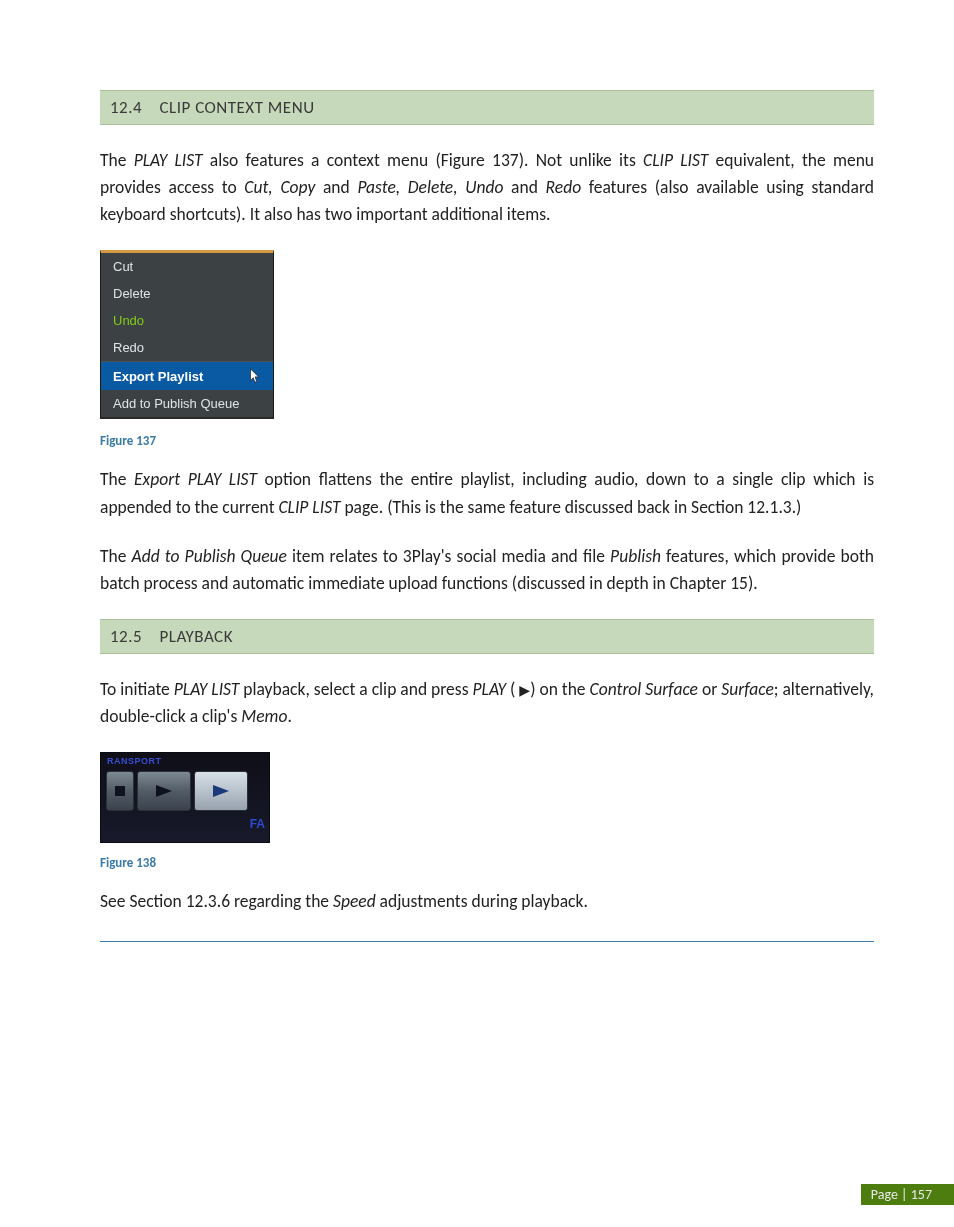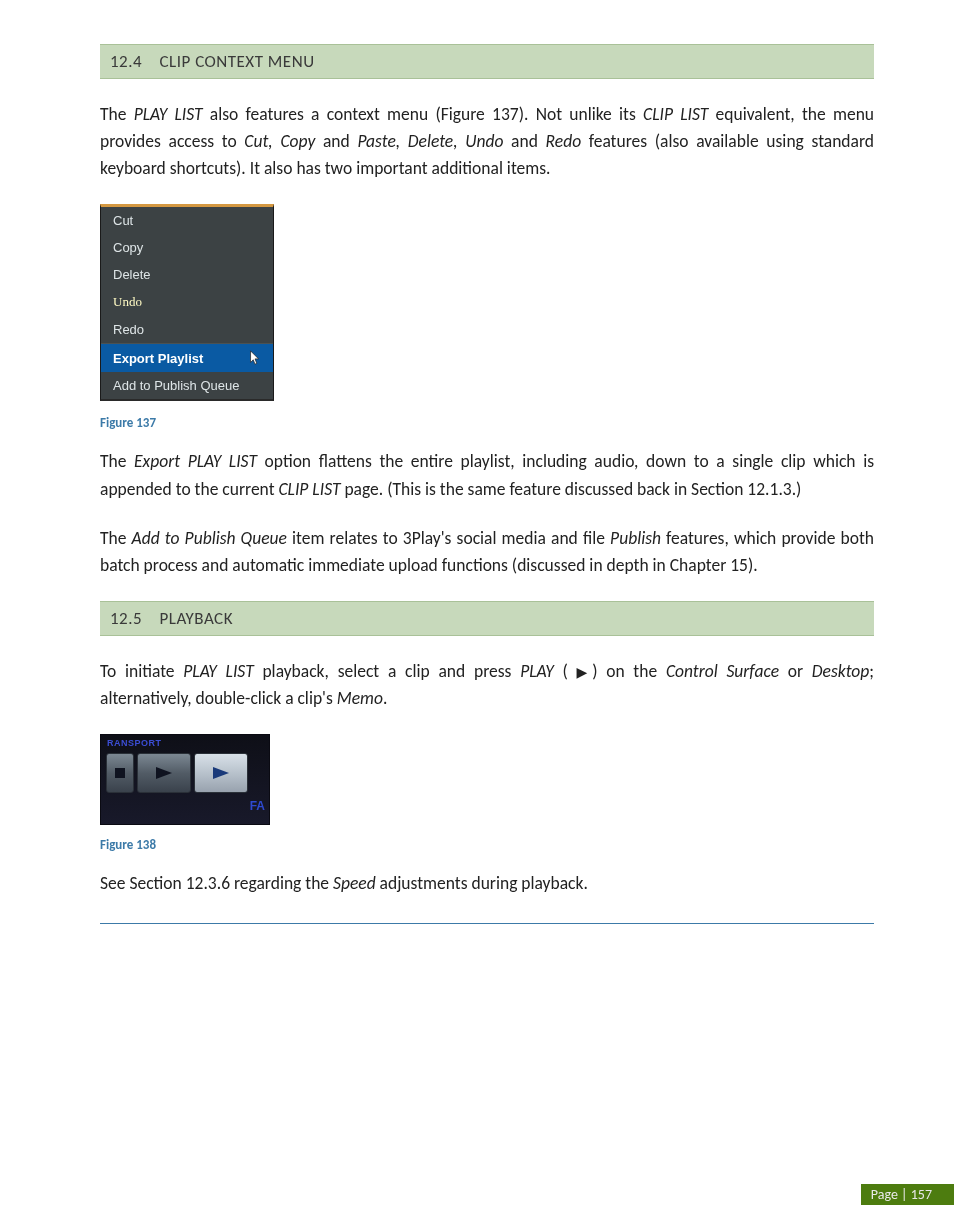--- a/index.html
+++ b/index.html
@@ -5,21 +5,21 @@
   * { margin: 0; padding: 0; box-sizing: border-box; }
   body {
     font-family: Calibri, "Segoe UI", Arial, sans-serif;
     background: #fff;
     width: 954px;
     height: 1227px;
     position: relative;
     color: #333;
   }
   .page {
-    padding: 44px 80px 0 100px;
+    padding: 90px 80px 0 100px;
   }
   .section-heading {
     background: #c7d9bb;
     border-top: 1px solid #a9c198;
     border-bottom: 1px solid #a9c198;
     padding: 6px 10px;
     font-size: 17px;
     letter-spacing: 0.5px;
     color: #3a3a3a;
     margin-bottom: 22px;
@@ -39,21 +39,21 @@
     border-bottom: 2px solid #2a2a2a;
     background: #3c4244;
     margin-bottom: 14px;
   }
   .menu-item {
     padding: 6px 12px;
     font-size: 13px;
     color: #dde4e6;
     font-family: Tahoma, Arial, sans-serif;
   }
-  .menu-item.disabled { color: #fef9c3; font-family: Liberation Serif, serif; }
+  .menu-item.disabled { color: #84cc16; }
   .menu-item.highlight {
     background: #0a5aa3;
     color: #fff;
     font-weight: bold;
     border-top: 1px solid #4a5254;
     display: flex;
     align-items: flex-end;
     justify-content: space-between;
   }
   .menu-item.last {
@@ -138,21 +138,20 @@
     &nbsp;&nbsp;
     <span>CLIP CONTEXT MENU</span>
   </div>
 
   <p class="body-text">
     <span>The </span><em>PLAY LIST</em><span> also features a context menu (Figure 137).  Not unlike its </span><em>CLIP LIST</em><span> equivalent, the menu provides access to </span><em>Cut, Copy</em><span> and </span><em>Paste, Delete, Undo</em><span> and </span><em>Redo</em><span> features (also available using standard keyboard shortcuts).  It also has two important additional items.</span>
   </p>
 
   <div class="context-menu">
     <div class="menu-item">Cut</div>
-    <div class="menu-item">Copy</div>
     <div class="menu-item">Delete</div>
     <div class="menu-item disabled">Undo</div>
     <div class="menu-item">Redo</div>
     <div class="menu-item highlight">
       <span>Export Playlist</span>
       <svg class="cursor-svg" viewBox="0 0 12 18">
         <path d="M1 1 L1 14 L4 11 L6 16 L8 15 L6 10 L10 10 Z" fill="#fff" stroke="#222" stroke-width="0.8"></path>
       </svg>
     </div>
     <div class="menu-item last">Add to Publish Queue</div>
@@ -168,21 +167,21 @@
     <span>The </span><em>Add to Publish Queue</em><span> item relates to 3Play's social media and file </span><em>Publish</em><span> features, which provide both batch process and automatic immediate upload functions (discussed in depth in Chapter 15).</span>
   </p>
 
   <div class="section-heading">
     <span>12.5</span>
     &nbsp;&nbsp;
     <span>PLAYBACK</span>
   </div>
 
   <p class="body-text">
-    <span>To initiate </span><em>PLAY LIST</em><span> playback, select a clip and press </span><em>PLAY</em><span> ( </span><span style="font-size:14px;">▶</span><span>) on the </span><em>Control Surface</em><span> or </span><em>Desktop</em><span>; alternatively, double-click a clip's </span><em>Memo</em><span>.</span>
+    <span>To initiate </span><em>PLAY LIST</em><span> playback, select a clip and press </span><em>PLAY</em><span> ( </span><span style="font-size:14px;">▶</span><span>) on the </span><em>Control Surface</em><span> or </span><em>Surface</em><span>; alternatively, double-click a clip's </span><em>Memo</em><span>.</span>
   </p>
 
   <div class="transport-graphic">
     <div class="transport-label">RANSPORT</div>
     <div class="transport-buttons">
       <div class="tbtn small">
         <svg width="10" height="10" viewBox="0 0 10 10">
             <rect x="0" y="0" width="10" height="10" fill="#0f1320"></rect>
           </svg>
       </div>

